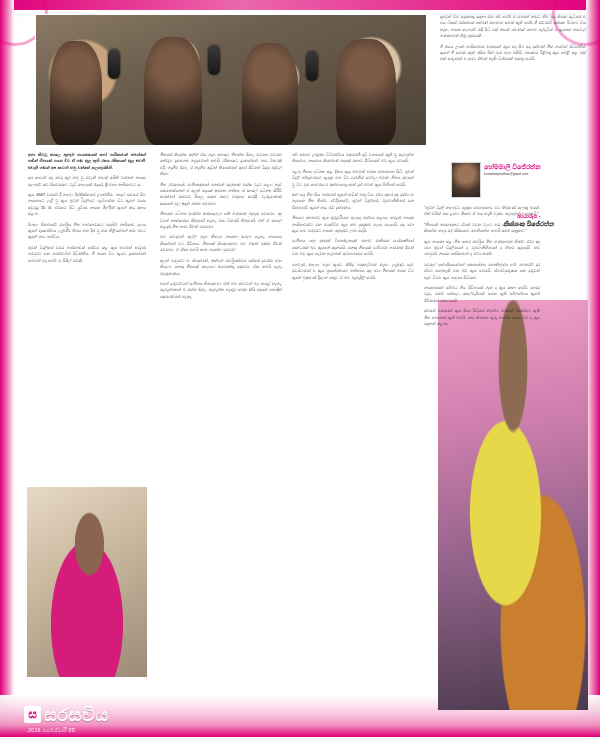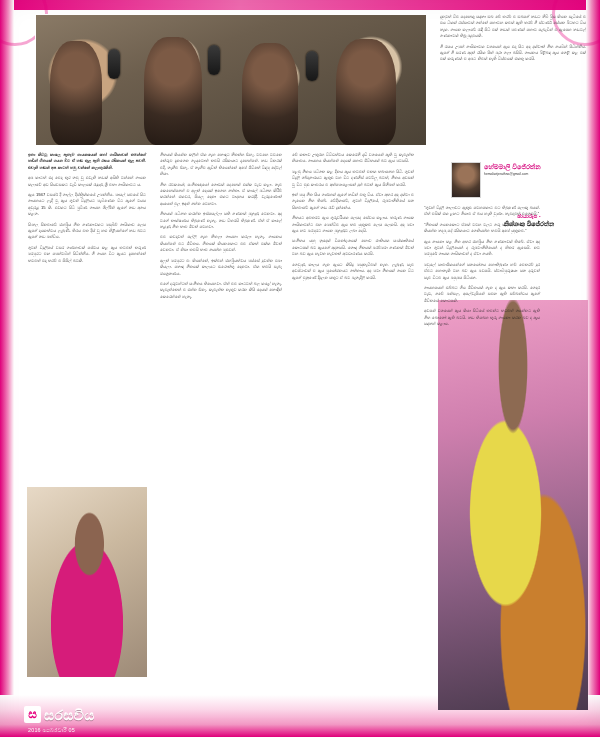--- a/index.html
+++ b/index.html
@@ -197,21 +197,21 @@
     color: #e6007e;
     font-weight: bold;
     font-size: 12px;
     line-height: 17px;
     text-align: center;
     border-radius: 2px;
   }
   .m-title {
     color: #ffffff;
     font-weight: bold;
-    font-size: 14px;
+    font-size: 18px;
     line-height: 15px;
     letter-spacing: 0.4px;
     text-shadow: 0 1px 0 rgba(0,0,0,0.25);
   }
   #footer-date {
     position: absolute;
     left: 28px; bottom: 3px;
     color: #ffffff;
     font-size: 5.4px;
     letter-spacing: 0.2px;

